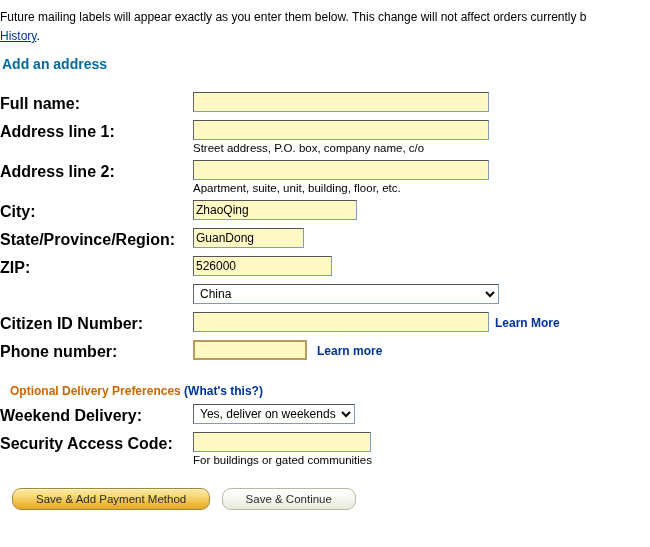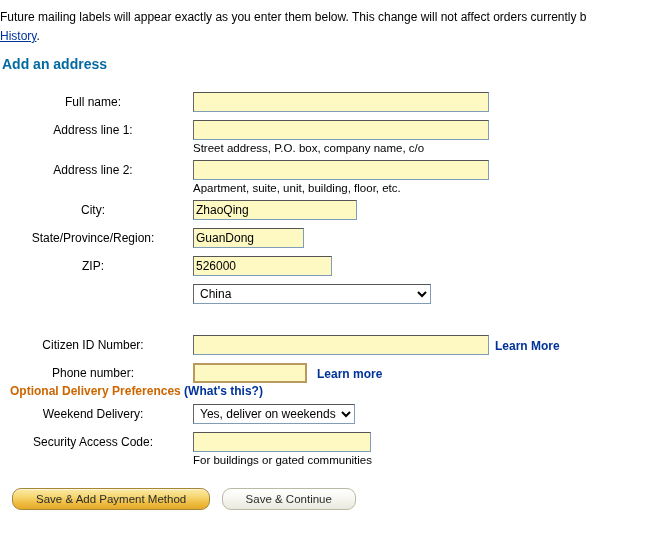--- a/index.html
+++ b/index.html
@@ -60,23 +60,23 @@
     width: 650px;
   }
   .row {
     position: relative;
     height: 28px;
   }
   .lbl {
     position: absolute;
     left: 0;
     width: 186px;
-    text-align: center;
-    font-weight: normal;
-    font-size: 12px;
+    text-align: left;
+    font-weight: bold;
+    font-size: 16px;
     color: #000000;
     white-space: nowrap;
   }
   .field-wrap {
     position: absolute;
     left: 193px;
     top: 0;
   }
   input.txt {
     font-family: "Liberation Sans", sans-serif;
@@ -208,23 +208,23 @@
     </div>
     <div class="row" style="height: 28px;">
       <div class="lbl" style="top: 3px;">State/Province/Region:</div>
       <div class="field-wrap"><input type="text" class="txt" value="GuanDong" style="width: 105px;"></div>
     </div>
     <div class="row" style="height: 28px;">
       <div class="lbl" style="top: 3px;">ZIP:</div>
       <div class="field-wrap"><input type="text" class="txt" value="526000" style="width: 133px;"></div>
     </div>
     <div class="row" style="height: 28px;">
-      <div class="field-wrap"><select class="sel" style="width: 238px;"><option>China</option></select></div>
-    </div>
-    <div class="row" style="height: 28px; margin-top: 23px;">
+      <div class="field-wrap"><select class="sel" style="width: 306px;"><option>China</option></select></div>
+    </div>
+    <div class="row" style="height: 28px;">
       <div class="lbl" style="top: 3px;">Citizen ID Number:</div>
       <div class="field-wrap"><input type="text" class="txt" style="width: 290px;"></div>
       <a class="inline-link" style="left: 495px; top: 4px;">Learn More</a>
     </div>
     <div class="row" style="height: 28px;">
       <div class="lbl" style="top: 3px;">Phone number:</div>
       <div class="field-wrap"><input type="text" class="txt highlight" style="width: 108px;"></div>
       <a class="inline-link" style="left: 317px; top: 4px;">Learn more</a>
     </div>
   </div>

